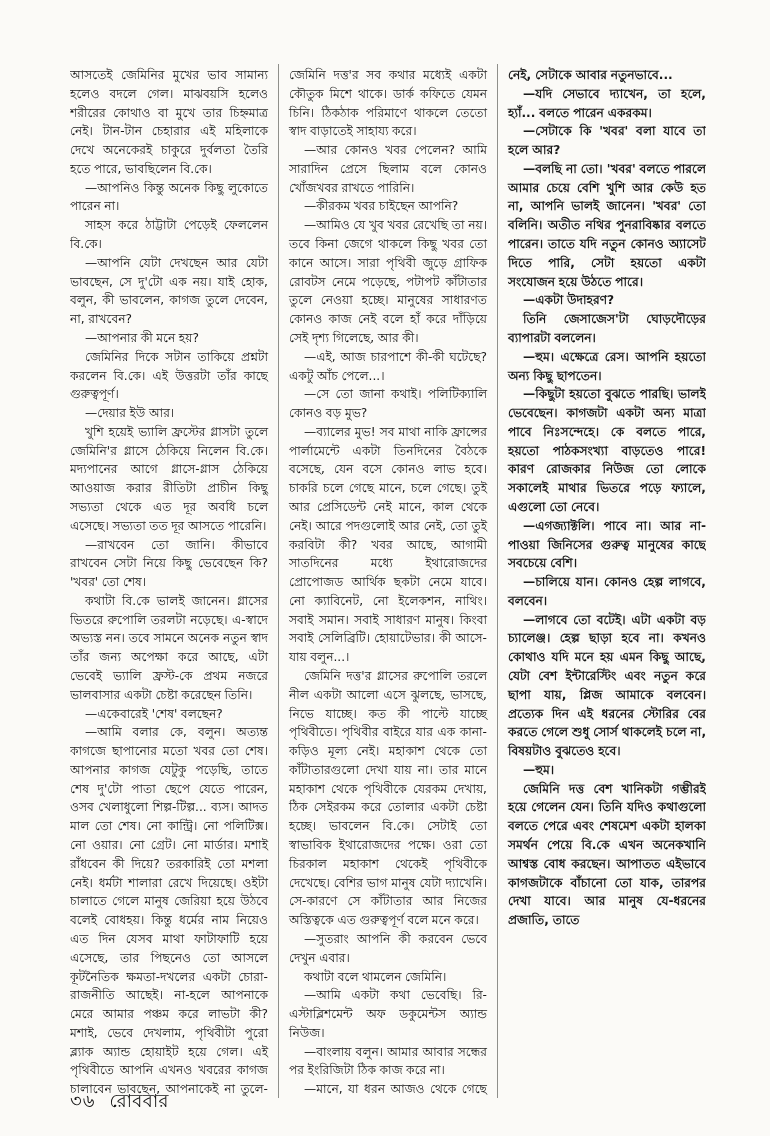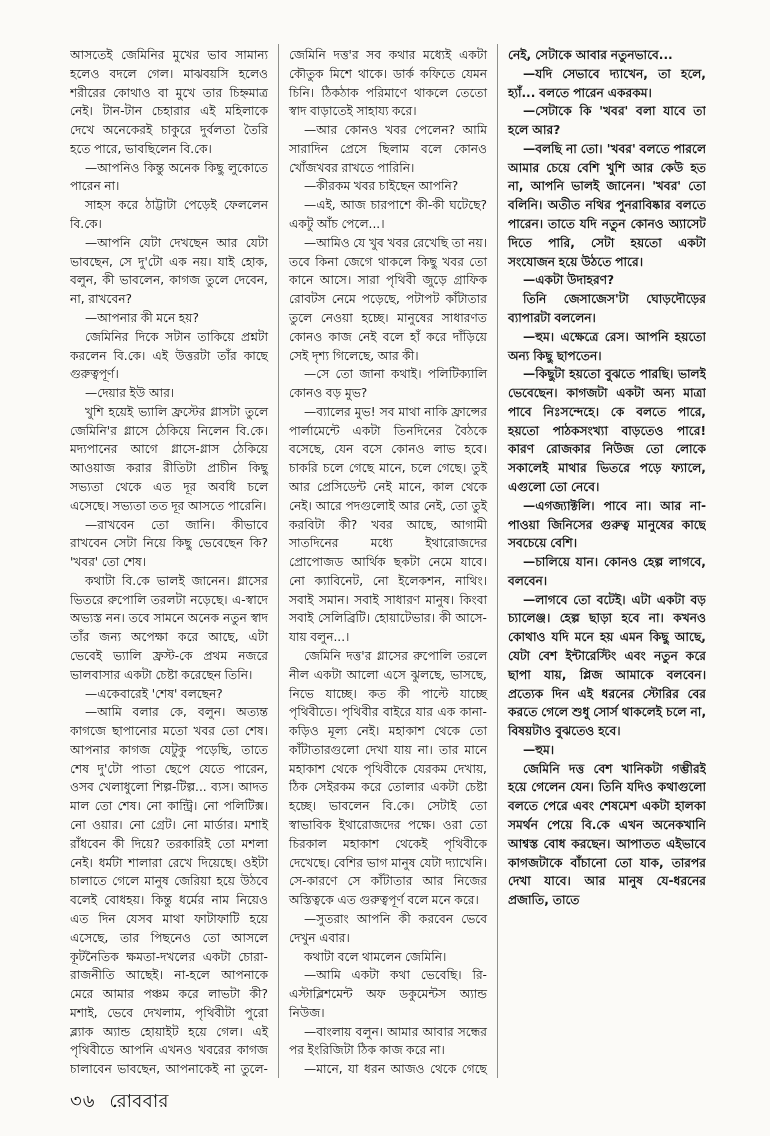--- a/index.html
+++ b/index.html
@@ -9,21 +9,21 @@
     width: 770px;
     height: 1136px;
     margin: 0 auto;
     background: #fbfaf7;
     font-family: "DejaVu Sans", "Liberation Sans", sans-serif;
     color: #191919;
     overflow: hidden;
   }
   .content {
     position: absolute;
-    top: 44px;
+    top: 64px;
     left: 70px;
     right: 64px;
     height: 1034px;
     display: flex;
     overflow: hidden;
   }
   .column {
     flex: 1 1 0;
     padding: 2px 10px 0 10px;
     overflow: hidden;
@@ -76,22 +76,22 @@
         <p class="para indent">—রাখবেন তো জানি। কীভাবে রাখবেন সেটা নিয়ে কিছু ভেবেছেন কি? 'খবর' তো শেষ।</p>
         <p class="para indent">কথাটা বি.কে ভালই জানেন। গ্লাসের ভিতরে রুপোলি তরলটা নড়েছে। এ-স্বাদে অভ্যস্ত নন। তবে সামনে অনেক নতুন স্বাদ তাঁর জন্য অপেক্ষা করে আছে, এটা ভেবেই ভ্যালি ফ্রস্ট-কে প্রথম নজরে ভালবাসার একটা চেষ্টা করেছেন তিনি।</p>
         <p class="para indent">—একেবারেই 'শেষ' বলছেন?</p>
         <p class="para indent">—আমি বলার কে, বলুন। অত্যন্ত কাগজে ছাপানোর মতো খবর তো শেষ। আপনার কাগজ যেটুকু পড়েছি, তাতে শেষ দু'টো পাতা ছেপে যেতে পারেন, ওসব খেলাধুলো শিল্প-টিল্প... ব্যস। আদত মাল তো শেষ। নো কান্ট্রি। নো পলিটিক্স। নো ওয়ার। নো গ্রেট। নো মার্ডার। মশাই রাঁধবেন কী দিয়ে? তরকারিই তো মশলা নেই। ধর্মটা শালারা রেখে দিয়েছে। ওইটা চালাতে গেলে মানুষ জেরিয়া হয়ে উঠবে বলেই বোধহয়। কিন্তু ধর্মের নাম নিয়েও এত দিন যেসব মাথা ফাটাফাটি হয়ে এসেছে, তার পিছনেও তো আসলে কূটনৈতিক ক্ষমতা-দখলের একটা চোরা-রাজনীতি আছেই। না-হলে আপনাকে মেরে আমার পঞ্চম করে লাভটা কী? মশাই, ভেবে দেখলাম, পৃথিবীটা পুরো ব্ল্যাক অ্যান্ড হোয়াইট হয়ে গেল। এই পৃথিবীতে আপনি এখনও খবরের কাগজ চালাবেন ভাবছেন, আপনাকেই না তুলে-টুলে দেয়।</p>
       </div>
     <div class="divider"></div>
     <div class="column">
         <p class="para">জেমিনি দত্ত'র সব কথার মধ্যেই একটা কৌতুক মিশে থাকে। ডার্ক কফিতে যেমন চিনি। ঠিকঠাক পরিমাণে থাকলে তেতো স্বাদ বাড়াতেই সাহায্য করে।</p>
         <p class="para indent">—আর কোনও খবর পেলেন? আমি সারাদিন প্রেসে ছিলাম বলে কোনও খোঁজখবর রাখতে পারিনি।</p>
         <p class="para indent">—কীরকম খবর চাইছেন আপনি?</p>
+        <p class="para indent">—আমিও যে খুব খবর রেখেছি তা নয়। তবে কিনা জেগে থাকলে কিছু খবর তো কানে আসে। সারা পৃথিবী জুড়ে গ্রাফিক রোবটস নেমে পড়েছে, পটাপট কাঁটাতার তুলে নেওয়া হচ্ছে। মানুষের সাধারণত কোনও কাজ নেই বলে হাঁ করে দাঁড়িয়ে সেই দৃশ্য গিলেছে, আর কী।</p>
         <p class="para indent">—এই, আজ চারপাশে কী-কী ঘটেছে? একটু আঁচ পেলে...।</p>
-        <p class="para indent">—আমিও যে খুব খবর রেখেছি তা নয়। তবে কিনা জেগে থাকলে কিছু খবর তো কানে আসে। সারা পৃথিবী জুড়ে গ্রাফিক রোবটস নেমে পড়েছে, পটাপট কাঁটাতার তুলে নেওয়া হচ্ছে। মানুষের সাধারণত কোনও কাজ নেই বলে হাঁ করে দাঁড়িয়ে সেই দৃশ্য গিলেছে, আর কী।</p>
         <p class="para indent">—সে তো জানা কথাই। পলিটিক্যালি কোনও বড় মুভ?</p>
         <p class="para indent">—ব্যালের মুভ! সব মাথা নাকি ফ্রান্সের পার্লামেন্টে একটা তিনদিনের বৈঠকে বসেছে, যেন বসে কোনও লাভ হবে। চাকরি চলে গেছে মানে, চলে গেছে। তুই আর প্রেসিডেন্ট নেই মানে, কাল থেকে নেই। আরে পদগুলোই আর নেই, তো তুই করবিটা কী? খবর আছে, আগামী সাতদিনের মধ্যে ইথারোজদের প্রোপোজড আর্থিক ছকটা নেমে যাবে। নো ক্যাবিনেট, নো ইলেকশন, নাথিং। সবাই সমান। সবাই সাধারণ মানুষ। কিংবা সবাই সেলিব্রিটি। হোয়াটেভার। কী আসে-যায় বলুন...।</p>
         <p class="para indent">জেমিনি দত্ত'র গ্লাসের রুপোলি তরলে নীল একটা আলো এসে ঝুলছে, ভাসছে, নিভে যাচ্ছে। কত কী পাল্টে যাচ্ছে পৃথিবীতে। পৃথিবীর বাইরে যার এক কানা-কড়িও মূল্য নেই। মহাকাশ থেকে তো কাঁটাতারগুলো দেখা যায় না। তার মানে মহাকাশ থেকে পৃথিবীকে যেরকম দেখায়, ঠিক সেইরকম করে তোলার একটা চেষ্টা হচ্ছে। ভাবলেন বি.কে। সেটাই তো স্বাভাবিক ইথারোজদের পক্ষে। ওরা তো চিরকাল মহাকাশ থেকেই পৃথিবীকে দেখেছে। বেশির ভাগ মানুষ যেটা দ্যাখেনি। সে-কারণে সে কাঁটাতার আর নিজের অস্তিত্বকে এত গুরুত্বপূর্ণ বলে মনে করে।</p>
         <p class="para indent">—সুতরাং আপনি কী করবেন ভেবে দেখুন এবার।</p>
         <p class="para indent">কথাটা বলে থামলেন জেমিনি।</p>
         <p class="para indent">—আমি একটা কথা ভেবেছি। রি-এস্টাব্লিশমেন্ট অফ ডকুমেন্টস অ্যান্ড নিউজ।</p>
         <p class="para indent">—বাংলায় বলুন। আমার আবার সন্ধের পর ইংরিজিটা ঠিক কাজ করে না।</p>
         <p class="para indent">—মানে, যা ধরন আজও থেকে গেছে বলে আমরা জানি, কিন্তু পুরোপুরি মনে</p>
       </div>
     <div class="divider"></div>

